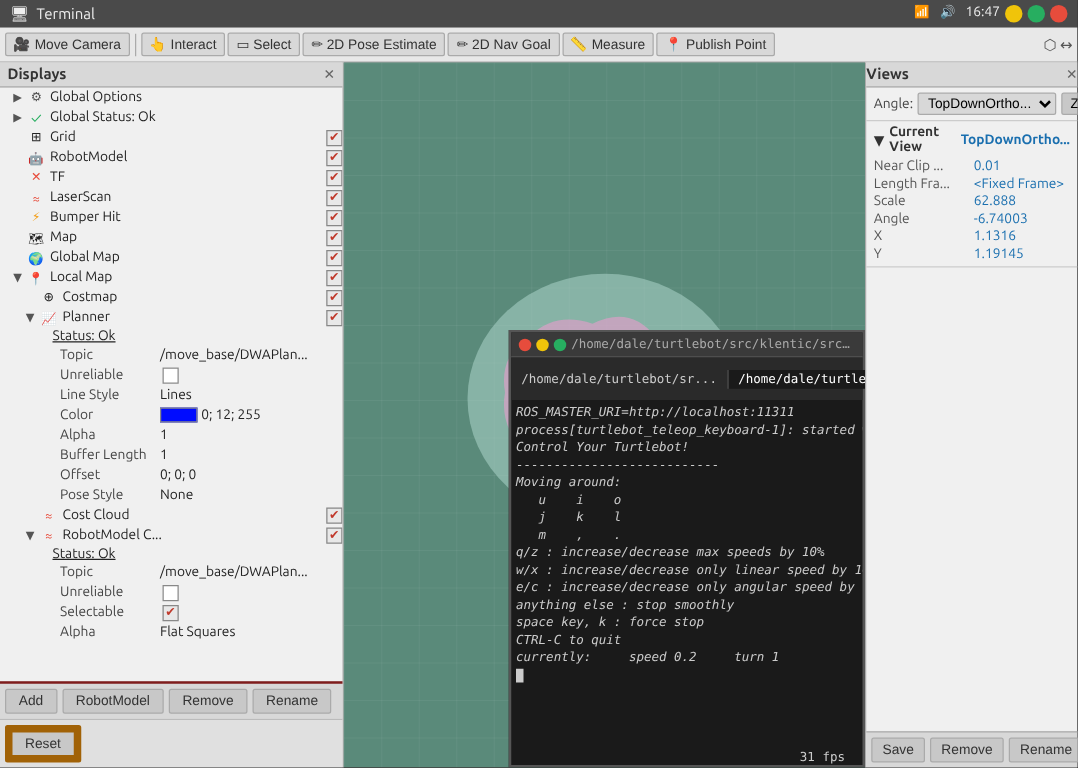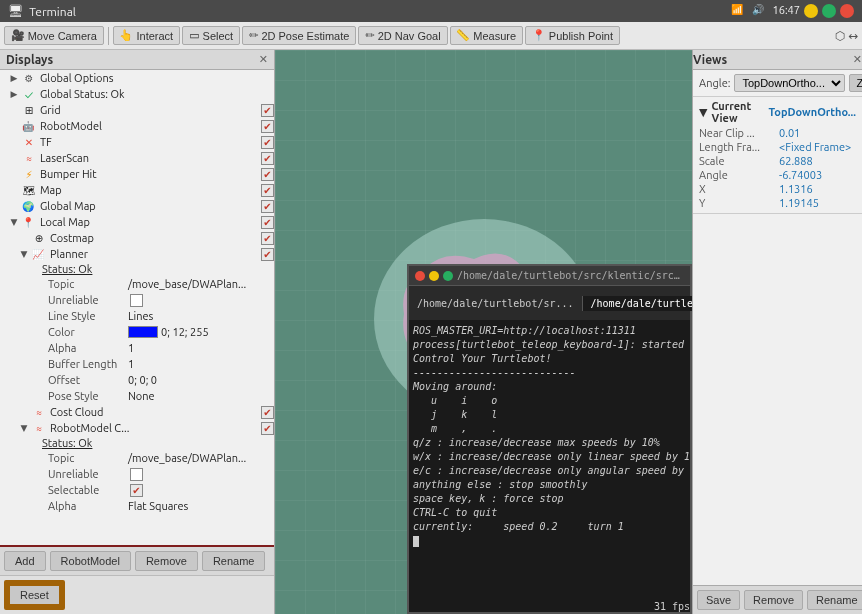--- a/index.html
+++ b/index.html
@@ -402,21 +402,21 @@
         <div class="term-line">anything else : stop smoothly</div>
         <div class="term-line">space key, k : force stop</div>
         <div class="term-line"></div>
         <div class="term-line">CTRL-C to quit</div>
         <div class="term-line"></div>
         <div class="term-line">currently:     speed 0.2     turn 1</div>
         <div class="term-line"><span class="term-cursor"></span></div>
       </div>
     </div>
 
-    <div style="position:absolute;bottom:2px;right:2px;color:#ccc;font-size:10px;font-family:monospace;">31 fps</div>
+    <div style="position:absolute;bottom:2px;right:16px;color:#ccc;font-size:10px;font-family:monospace;">31 fps</div>
   </div>
 
   <div class="right-panel">
     <div class="views-header">
       <span class="panel-title">Views</span>
       <span class="panel-close">✕</span>
     </div>
 
     <div class="views-type-row">
       <span class="views-type-label">Angle:</span>

